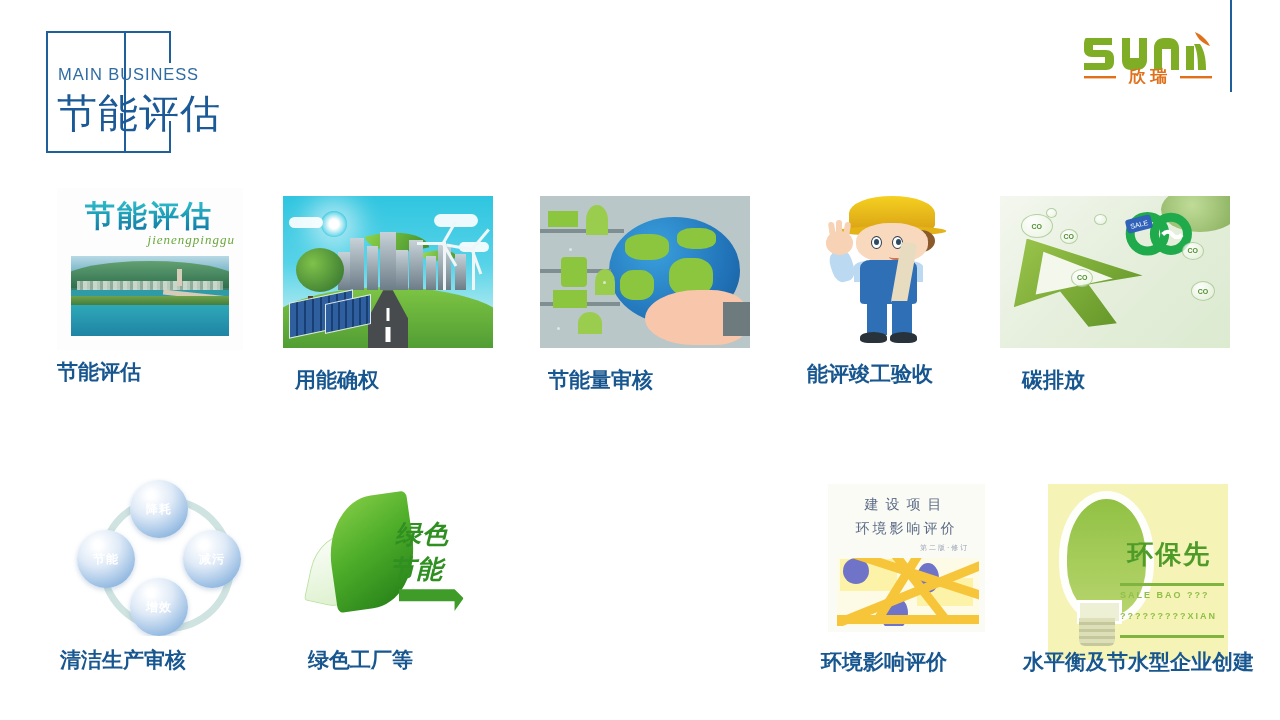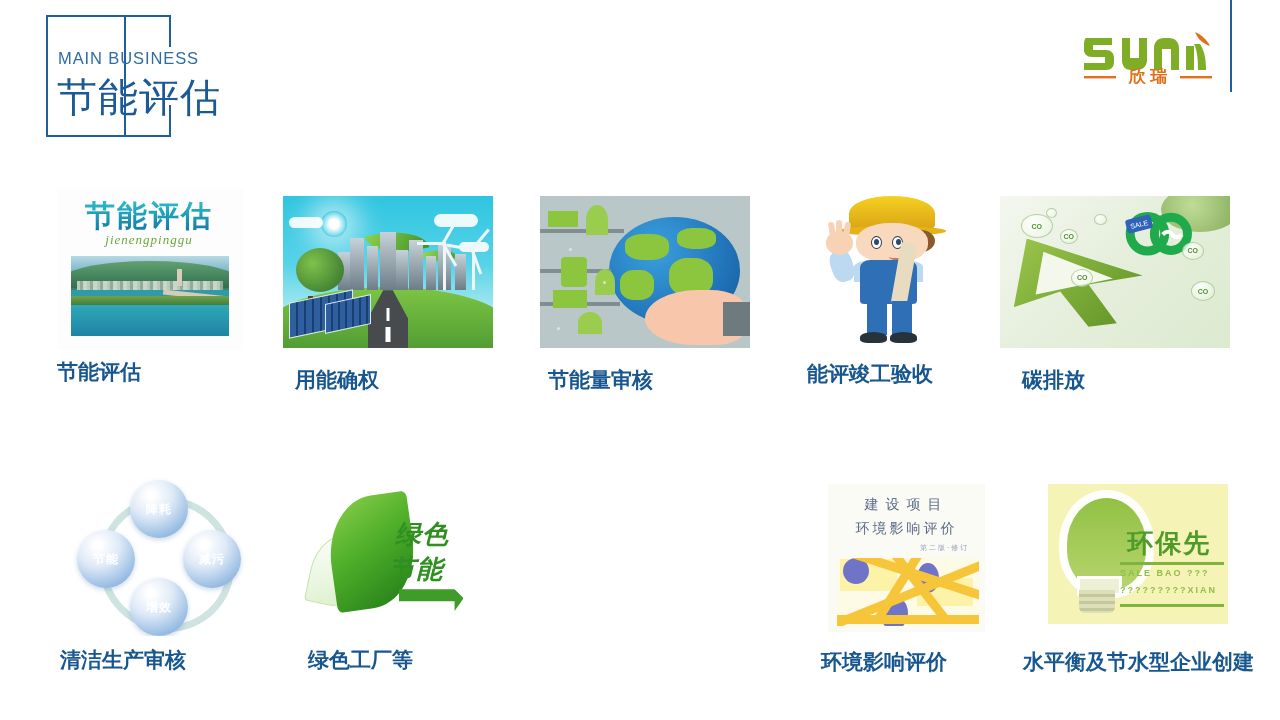--- a/index.html
+++ b/index.html
@@ -4,21 +4,21 @@
 <style>
   html,body{margin:0;padding:0;}
   body{
     width:1280px;height:720px;background:#ffffff;overflow:hidden;
     font-family:"Liberation Sans","DejaVu Sans",sans-serif;
     position:relative;
   }
   .slide{position:absolute;inset:0;background:#fff;}
 
   
-  .title-block{position:absolute;left:46px;top:12px;width:200px;height:130px;}
+  .title-block{position:absolute;left:46px;top:28px;width:200px;height:130px;}
   .frame{position:absolute;left:0;top:3px;width:80px;height:122px;
          border:2px solid #1f5f9b;box-sizing:border-box;}
   .frame-top-right{position:absolute;left:80px;top:3px;width:45px;height:2px;background:#1f5f9b;}
   .frame-bot-right{position:absolute;left:80px;top:123px;width:45px;height:2px;background:#1f5f9b;}
   .frame-right-a{position:absolute;left:123px;top:3px;width:2px;height:32px;background:#1f5f9b;}
   .frame-right-b{position:absolute;left:123px;top:93px;width:2px;height:32px;background:#1f5f9b;}
   .main-en{position:absolute;left:12px;top:37px;font-size:16.5px;letter-spacing:.9px;
            color:#2f6ca3;white-space:nowrap;}
   .main-cn{position:absolute;left:11px;top:58px;font-size:40px;color:#1b5a96;
            white-space:nowrap;letter-spacing:1px;}
@@ -31,21 +31,21 @@
   .card{position:absolute;}
   .thumb{position:absolute;left:0;top:0;overflow:hidden;}
   .cap{position:absolute;font-size:21px;font-weight:bold;color:#17568f;white-space:nowrap;}
 
   
   .c1-bg{background:#fdfdfd;}
   .c1-title{position:absolute;left:6px;top:8px;width:172px;text-align:center;
      font-size:30px;font-weight:bold;letter-spacing:2px;
      background:linear-gradient(180deg,#35c6cf 0%,#1f9fb9 45%,#0e6ea0 100%);
      -webkit-background-clip:text;background-clip:text;color:transparent;}
-  .c1-pinyin{position:absolute;left:6px;top:44px;width:172px;text-align:center;
+  .c1-pinyin{position:absolute;left:6px;top:44px;width:172px;text-align:right;
      font-size:13px;font-style:italic;font-family:"Liberation Serif",serif;
      color:#6aa83c;letter-spacing:1px;}
   .c1-photo{position:absolute;left:14px;top:68px;right:14px;bottom:14px;overflow:hidden;
      background:linear-gradient(180deg,#b8d9e4 0%,#7fb9cc 18%,#3f7f5a 34%,#2f7f84 52%,#2b8fa0 70%,#1f87a4 100%);}
   .c1-hill{position:absolute;left:-6%;top:6%;width:112%;height:34%;
      background:linear-gradient(180deg,#5f9e6b,#2f6f4e);border-radius:50%/70% 70% 0 0;opacity:.95;}
   .c1-city{position:absolute;left:4%;top:31%;width:92%;height:11%;
      background:repeating-linear-gradient(90deg,#cfd9cf 0 3px,#9fb6a6 3px 6px,#e3e8e0 6px 10px);opacity:.85;}
   .c1-tower{position:absolute;left:67%;top:16%;width:5px;height:22%;background:#d8cdbb;}
   .c1-band{position:absolute;left:0;right:0;top:42%;height:9%;background:#2fa0ae;opacity:.85;}
@@ -422,21 +422,21 @@
         <div class="c9-bar" style="left:-6%;top:44%;width:120%;transform:rotate(-22deg);"></div>
         <div class="c9-bar" style="left:4%;top:10%;width:90%;transform:rotate(52deg);"></div>
         <div class="c9-bar" style="left:10%;top:12%;width:80%;transform:rotate(-58deg);"></div>
         <div class="c9-bar" style="left:-4%;top:84%;width:110%;"></div>
       </div>
     </div>
     <div class="cap" style="left:-7px;top:164px;">环境影响评价</div>
   </div>
 
   <div class="card" style="left:1048px;top:484px;width:180px;height:200px;">
-    <div class="thumb" style="width:180px;height:140px;">
+    <div class="thumb" style="width:180px;height:176px;">
       <div class="c10-bg"></div>
       <div class="c10-bulb"></div>
       <div class="c10-neck"></div>
       <div class="c10-base"></div>
       <div class="c10-t">环保先</div>
       <div class="c10-rule"></div>
       <div class="c10-py">SALE BAO ???</div>
       <div class="c10-py2">?????????XIAN</div>
       <div class="c10-rule2"></div>
     </div>

